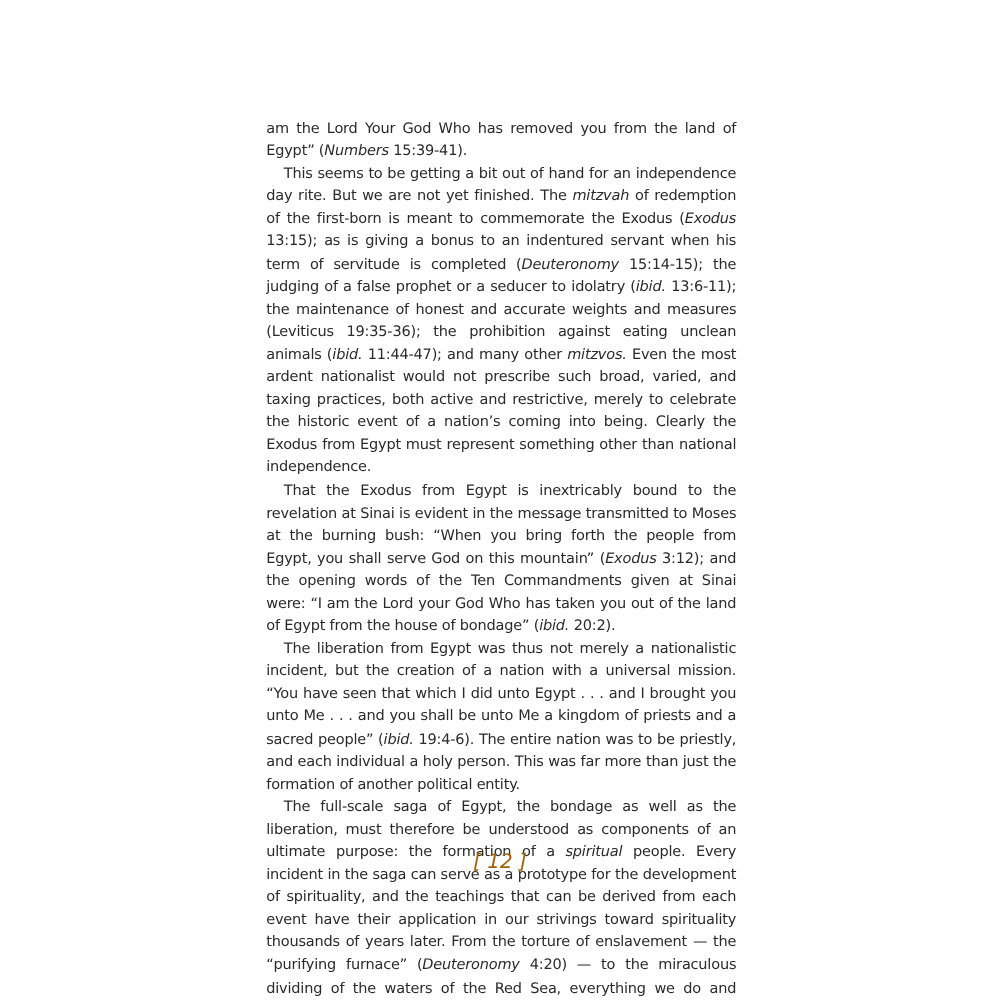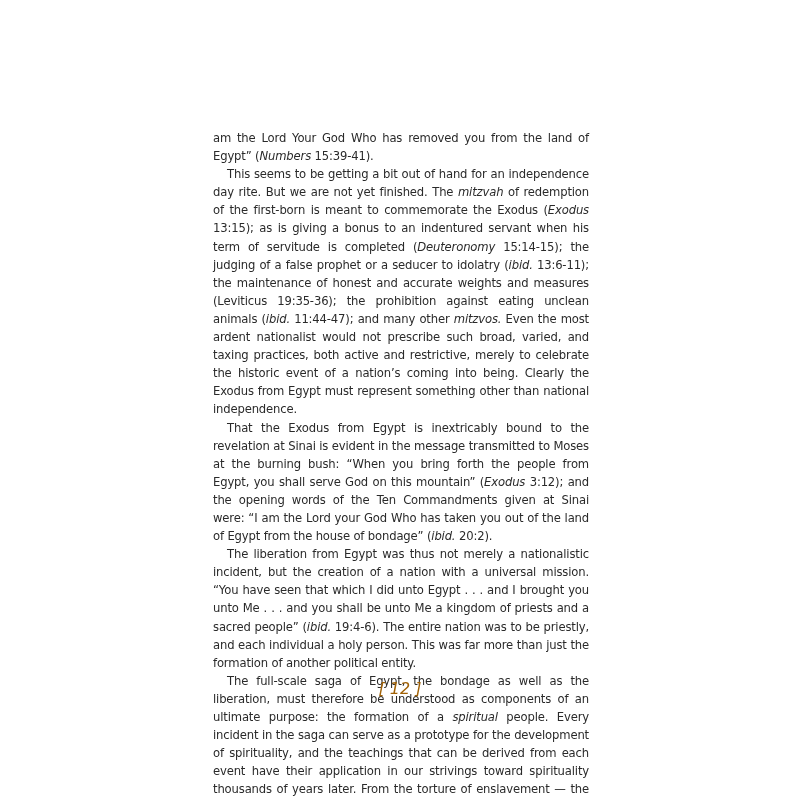--- a/index.html
+++ b/index.html
@@ -28,21 +28,20 @@
       letter-spacing: -0.15px;
     }
     .para {
       margin: 0;
       text-align: justify;
       text-indent: 14px;
       hyphens: none;
     }
     .para.first {
       text-indent: 0;
-      margin-top: 36px;
     }
     .para i {
       font-style: italic;
     }
     .page-number {
       position: absolute;
       left: 0;
       width: 800px;
       top: 679px;
       text-align: center;

